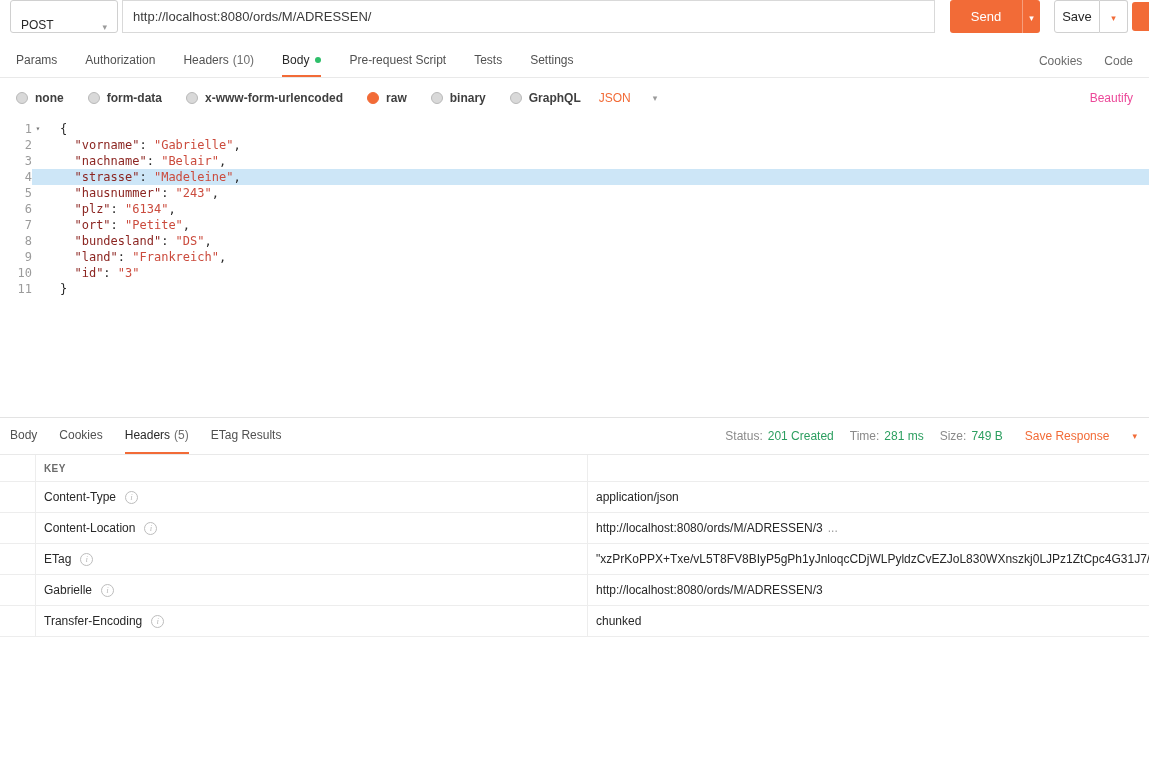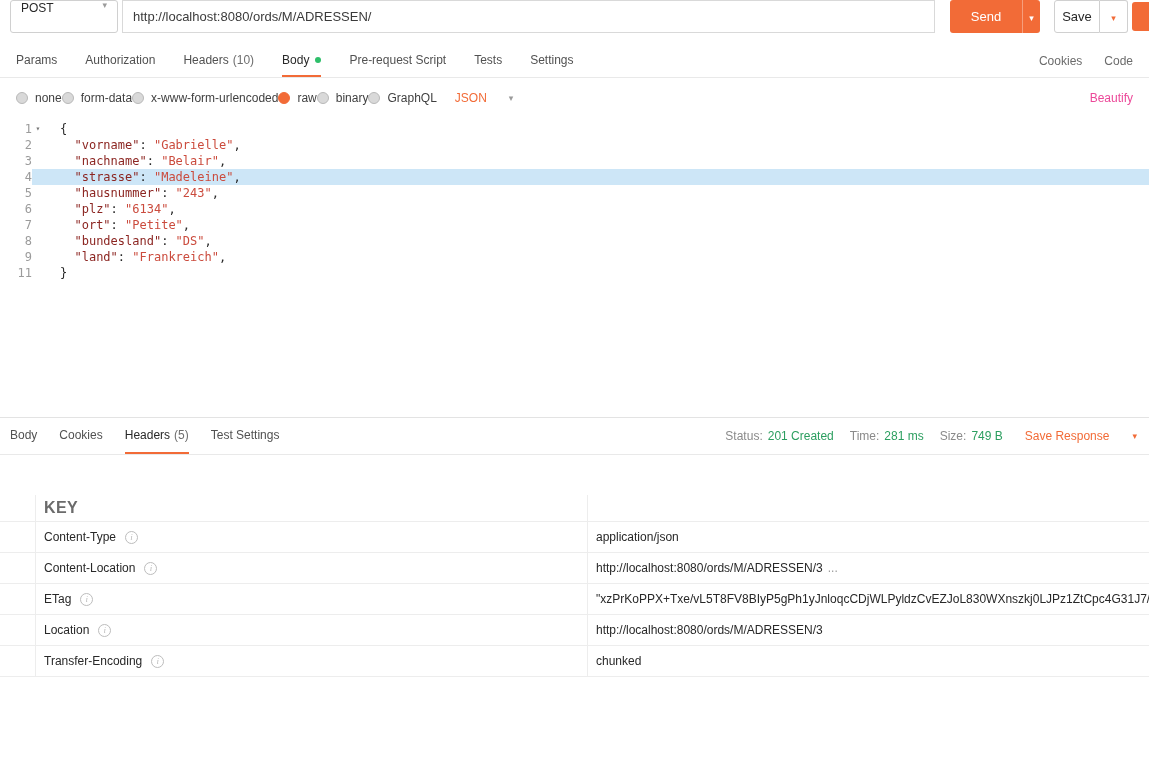--- a/index.html
+++ b/index.html
@@ -11,21 +11,21 @@
     background: #ffffff;
     font-family: "Liberation Sans", sans-serif;
     color: #282828;
     overflow: hidden;
   }
 
   
   .request-bar { display: flex; align-items: flex-start; height: 44px; padding-left: 10px; }
   .method-select {
     width: 108px; height: 33px; border: 1px solid #d0d0d0; border-radius: 3px;
-    display: flex; align-items: flex-start; justify-content: space-between;
+    display: flex; align-items: flex-end; justify-content: space-between;
     padding: 0 10px; font-size: 12px; background: #fff; cursor: pointer; flex: 0 0 108px;
   }
   .caret { color: #9b9b9b; font-size: 9px; line-height: 1; }
   .url-input {
     width: 813px; height: 33px; margin-left: 4px; border: 1px solid #d9d9d9; border-radius: 0;
     padding: 0 10px; font-size: 13px; color: #3b3b3b; font-family: "Liberation Sans", sans-serif;
     background: #fff; outline: none; flex: 0 0 813px;
   }
   .send-group { display: flex; margin-left: 15px; align-items: center; }
   .send-btn {
@@ -57,21 +57,21 @@
     border-bottom: 2px solid transparent; cursor: pointer; height: 100%;
   }
   .tab.active { color: #282828; border-bottom-color: #f26b37; }
   .tab-count { color: #6e6e6e; margin-left: 4px; }
   .green-dot { width: 6px; height: 6px; border-radius: 50%; background: #2ebf6a; margin-left: 6px; display: inline-block; }
   .tab-links { margin-left: auto; display: flex; gap: 22px; align-items: center; font-size: 12px; color: #6b6b6b; }
   .tab-links .link { cursor: pointer; }
 
   
   .body-type-row { height: 40px; display: flex; align-items: center; padding: 0 16px; }
-  .radio-options { display: flex; align-items: center; }
+  .radio-options { display: flex; gap: 24px; align-items: center; font-weight: bold; }
   .radio-item { display: flex; align-items: center; gap: 7px; font-size: 12px; color: #3f3f3f; cursor: pointer; }
   .radio { width: 12px; height: 12px; border-radius: 50%; border: 1px solid #b9b9b9; background: #d9d9d9; flex: 0 0 12px; }
   .radio.selected { border-color: #f26b37; background: #f26b37; }
   .lang-select { margin-left: 18px; display: flex; align-items: center; gap: 22px; color: #f26b37; font-size: 12px; cursor: pointer; }
   .beautify-link { margin-left: auto; font-size: 12px; color: #ec4899; cursor: pointer; }
 
   
   .editor {
     height: 300px; border-bottom: 1px solid #e3e3e3; background: #fff;
     font-family: "DejaVu Sans Mono", "Liberation Mono", monospace; font-size: 12px;
@@ -91,21 +91,21 @@
   .response-meta-row { height: 37px; display: flex; align-items: stretch; border-bottom: 1px solid #e9e9e9; padding: 0 12px 0 10px; }
   .resp-tabs { display: flex; gap: 22px; }
   .resp-meta { margin-left: auto; display: flex; align-items: center; font-size: 12px; }
   .meta-label { color: #8a8a8a; margin-right: 5px; }
   .meta-value { color: #2b9e5f; margin-right: 16px; }
   .save-response { color: #f26b37; display: flex; align-items: center; gap: 23px; margin-left: 6px; cursor: pointer; }
   .save-response .caret { color: #f26b37; }
 
   
   .t-header-row, .t-row { display: flex; border-bottom: 1px solid #ededed; background: #fff; align-items: stretch; }
-  .t-header-row { height: 27px; font-size: 16px; font-weight: bold; color: #6b6b6b; letter-spacing: 0.4px; margin-top: 40px; }
+  .t-header-row { height: 27px; font-size: 10px; font-weight: bold; color: #6b6b6b; letter-spacing: 0.4px; }
   .t-row { height: 31px; font-size: 12px; color: #282828; }
   .t-gutter { width: 36px; flex: 0 0 36px; border-right: 1px solid #ededed; }
   .t-key { width: 552px; flex: 0 0 552px; border-right: 1px solid #ededed; display: flex; align-items: center; padding-left: 8px; gap: 9px; }
   .t-value { flex: 1; display: flex; align-items: center; padding-left: 8px; overflow: hidden; white-space: nowrap; }
   .info-icon {
     width: 13px; height: 13px; flex: 0 0 13px; border: 1px solid #bdbdbd; border-radius: 50%;
     color: #bdbdbd; font-size: 9px; line-height: 11px; text-align: center;
     font-family: "Liberation Serif", serif; font-style: italic; cursor: pointer;
   }
   .value-suffix { color: #9b9b9b; margin-left: 5px; }
@@ -256,20 +256,27 @@
         </div>
       </div>
       <div class="ed-line">
         <span class="ln">9</span>
         <div class="line-body">
           <span class="fold"></span>
           <span class="code"><span class="tk-p">  </span><span class="tk-k">"land"</span><span class="tk-p">: </span><span class="tk-s">"Frankreich"</span><span class="tk-p">,</span></span>
         </div>
       </div>
       <div class="ed-line">
+        <span class="ln">10</span>
+        <div class="line-body">
+          <span class="fold"></span>
+          <span class="code"><span class="tk-p">  </span><span class="tk-k">"id"</span><span class="tk-p">: </span><span class="tk-s">"3"</span></span>
+        </div>
+      </div>
+      <div class="ed-line">
         <span class="ln">11</span>
         <div class="line-body">
           <span class="fold"></span>
           <span class="code"><span class="tk-p">}</span></span>
         </div>
       </div>
     </div>
 
   <div class="response-meta-row">
     <div class="tabs resp-tabs" id="resp-tabs">
@@ -277,21 +284,21 @@
           <span class="tab-label">Body</span>
         </div>
         <div class="tab">
           <span class="tab-label">Cookies</span>
         </div>
         <div class="tab active">
           <span class="tab-label">Headers</span>
           <span class="tab-count">(5)</span>
         </div>
         <div class="tab">
-          <span class="tab-label">Test Settings</span>
+          <span class="tab-label">ETag Results</span>
         </div>
       </div>
     <div class="resp-meta">
       <span class="meta-label">Status:</span>
       <span class="meta-value">201 Created</span>
       <span class="meta-label">Time:</span>
       <span class="meta-value">281 ms</span>
       <span class="meta-label">Size:</span>
       <span class="meta-value">749 B</span>
       <span class="save-response">
@@ -334,21 +341,21 @@
             <span class="key-text">ETag</span>
             <span class="info-icon">i</span>
           </div>
           <div class="t-value">
             <span class="value-text">"xzPrKoPPX+Txe/vL5T8FV8BIyP5gPh1yJnloqcCDjWLPyldzCvEZJoL830WXnszkj0LJPz1ZtCpc4G31J7/x</span>
           </div>
         </div>
         <div class="t-row">
           <div class="t-gutter"></div>
           <div class="t-key">
-            <span class="key-text">Location</span>
+            <span class="key-text">Gabrielle</span>
             <span class="info-icon">i</span>
           </div>
           <div class="t-value">
             <span class="value-text">http://localhost:8080/ords/M/ADRESSEN/3</span>
           </div>
         </div>
         <div class="t-row">
           <div class="t-gutter"></div>
           <div class="t-key">
             <span class="key-text">Transfer-Encoding</span>

